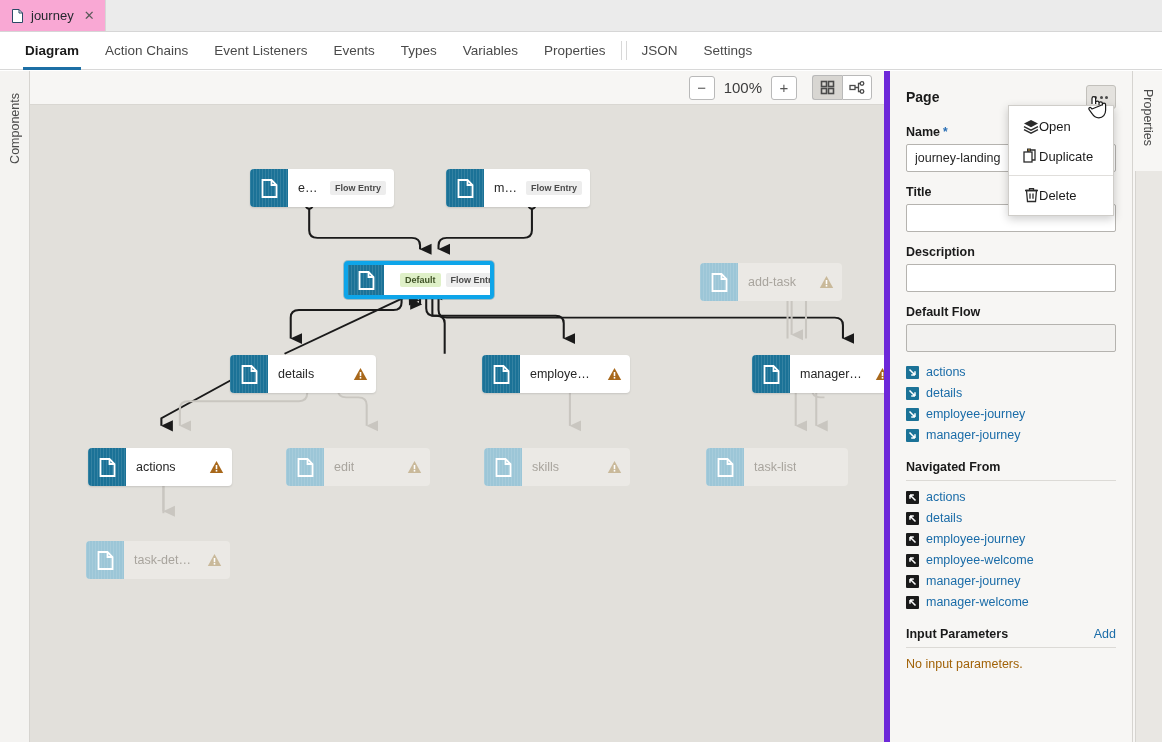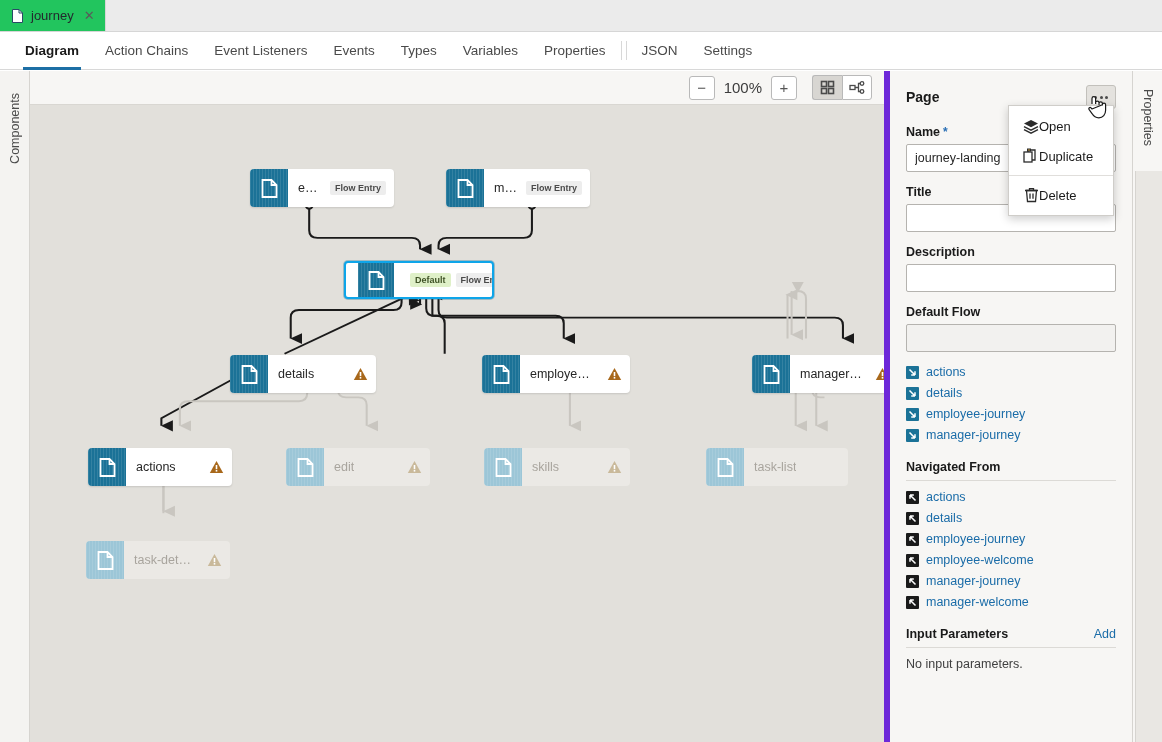--- a/index.html
+++ b/index.html
@@ -12,21 +12,21 @@
   }
 
   
   #tabstrip {
     height: 32px; background: #ebebeb;
     border-bottom: 1px solid #d6d6d6;
     display: flex; align-items: flex-end; position: relative;
   }
   .filetab {
     height: 31px; padding: 0 10px 0 11px;
-    background: #22c55e; border-right: 1px solid #d6d6d6;
+    background: #f9a8d4; border-right: 1px solid #d6d6d6;
     display: flex; align-items: center; gap: 7px;
     font-size: 13px; color: #24292e; position: relative;
   }
   .filetab .doc-ic { width: 13px; height: 14px; flex: none; }
   .filetab .tabclose {
     font-size: 13px; color: #5a5a5a; margin-left: 3px;
     line-height: 1; cursor: pointer; font-family: "Liberation Sans", sans-serif;
   }
 
   
@@ -129,21 +129,21 @@
   .node .badges { display: flex; gap: 5px; flex: none; }
   .badge {
     font-size: 9px; font-weight: bold; padding: 2px 5px;
     border-radius: 2px; color: #3a3a3a; white-space: nowrap;
   }
   .badge.default { background: #dff0c8; color: #3f5226; }
   .badge.flowentry { background: #ededed; color: #4a4a4a; }
   .node .warn { flex: none; margin-left: auto; padding-left: 6px; display: flex; }
 
   .node.selected {
-    border: 2px solid #0ea5e9; box-shadow: 0 0 0 1px rgba(27,114,151,.35); padding-left: 12px;
+    border: 4px solid #0ea5e9; box-shadow: 0 0 0 1px rgba(27,114,151,.35);
   }
   .node.selected .icbox { width: 36px; }
 
   .node.faded { background: #ebe9e5; box-shadow: none; }
   .node.faded .icbox { background: #9cc6d7; }
   .node.faded .nlabel { color: #a8a49d; }
 
   
   #proppanel {
     width: 248px; flex: none; background: #f7f6f4;
@@ -185,21 +185,21 @@
   }
   .seclabel .addlink { font-size: 12.5px; font-weight: normal; color: #1a6ca8; cursor: pointer; }
   .linkrow {
     display: flex; align-items: center; gap: 7px; margin-bottom: 7px;
   }
   .linkrow .arrowbox { width: 13px; height: 13px; flex: none; border-radius: 1px; }
   .linkrow .arrowbox.to { background: #1b7297; }
   .linkrow .arrowbox.from { background: #1a1a1a; }
   .linkrow .ltext { font-size: 12.5px; color: #1a6ca8; cursor: pointer; }
   .sectionwrap { margin-bottom: 18px; }
-  .emptytext { font-size: 12.5px; color: #404040; }
+  .emptytext { font-size: 12.5px; color: #a16207; }
 
   
   #rightrail {
     width: 30px; flex: none; background: #f7f6f4;
     border-left: 1px solid #d6d4d0; position: relative;
   }
   #rightrail .vlabel {
     position: absolute; top: 18px; left: 50%;
     transform: translateX(-50%);
     writing-mode: vertical-rl;
@@ -379,20 +379,38 @@
             </svg>
           </div>
           <div class="nbody">
             <div class="nlabel">journey-landing</div>
             <div class="badges">
               <span class="badge default">Default</span>
               <span class="badge flowentry">Flow Entry</span>
             </div>
           </div>
         </div>
+        <div class="node faded" style="left: 670px; top: 158px; width: 142px;">
+          <div class="icbox">
+            <svg width="17" height="19" viewBox="0 0 17 19">
+              <path d="M1.5 1h9L15.5 6v12h-14z" fill="none" stroke="#fff" stroke-width="1.8"></path>
+              <path d="M10.5 1v5h5" fill="none" stroke="#fff" stroke-width="1.8"></path>
+            </svg>
+          </div>
+          <div class="nbody">
+            <div class="nlabel">add-task</div>
+            <div class="warn">
+              <svg width="15" height="14" viewBox="0 0 15 14">
+                <path d="M7.5 1L14.2 13H0.8z" fill="#c9b99a"></path>
+                <rect x="6.7" y="5" width="1.6" height="4.2" fill="#fff"></rect>
+                <rect x="6.7" y="10" width="1.6" height="1.6" fill="#fff"></rect>
+              </svg>
+            </div>
+          </div>
+        </div>
         <div class="node" style="left: 200px; top: 250px; width: 146px;">
           <div class="icbox">
             <svg width="17" height="19" viewBox="0 0 17 19">
               <path d="M1.5 1h9L15.5 6v12h-14z" fill="none" stroke="#fff" stroke-width="1.8"></path>
               <path d="M10.5 1v5h5" fill="none" stroke="#fff" stroke-width="1.8"></path>
             </svg>
           </div>
           <div class="nbody">
             <div class="nlabel">details</div>
             <div class="warn">

